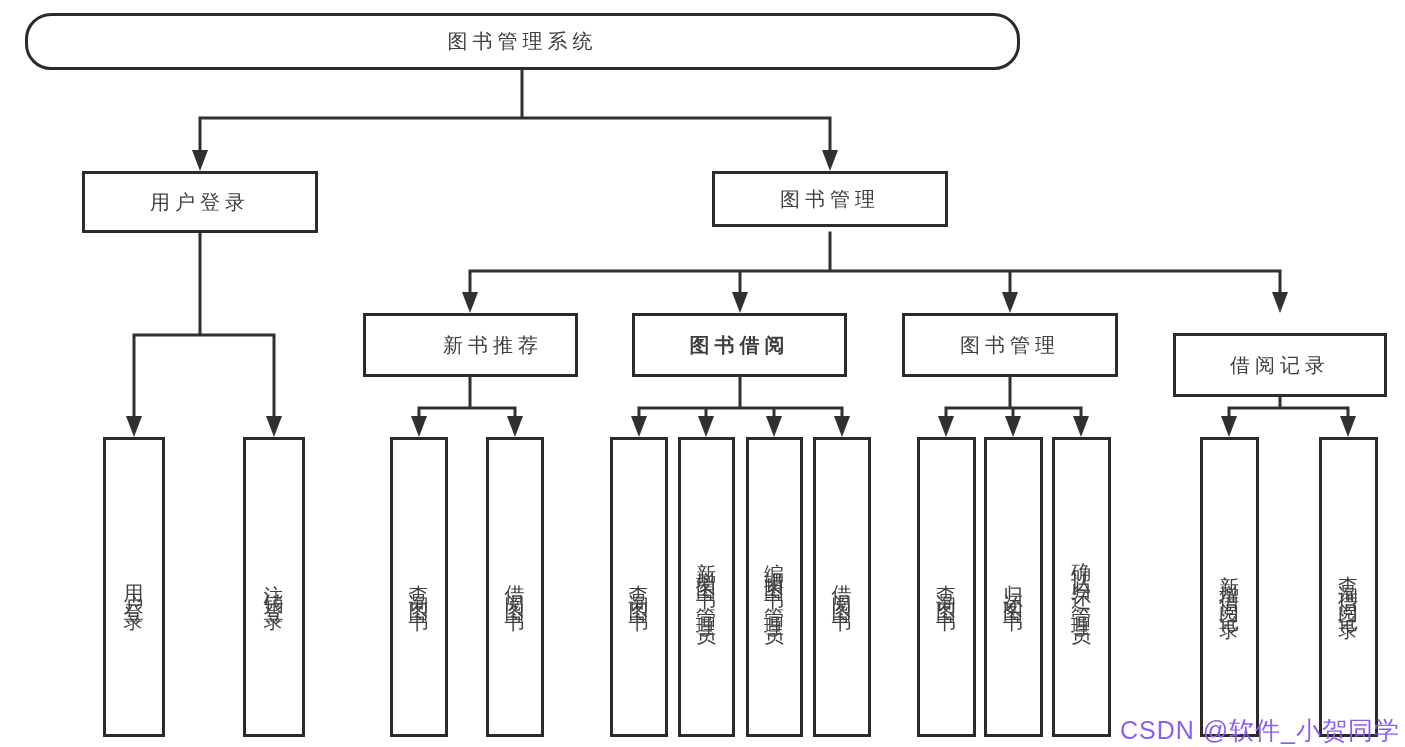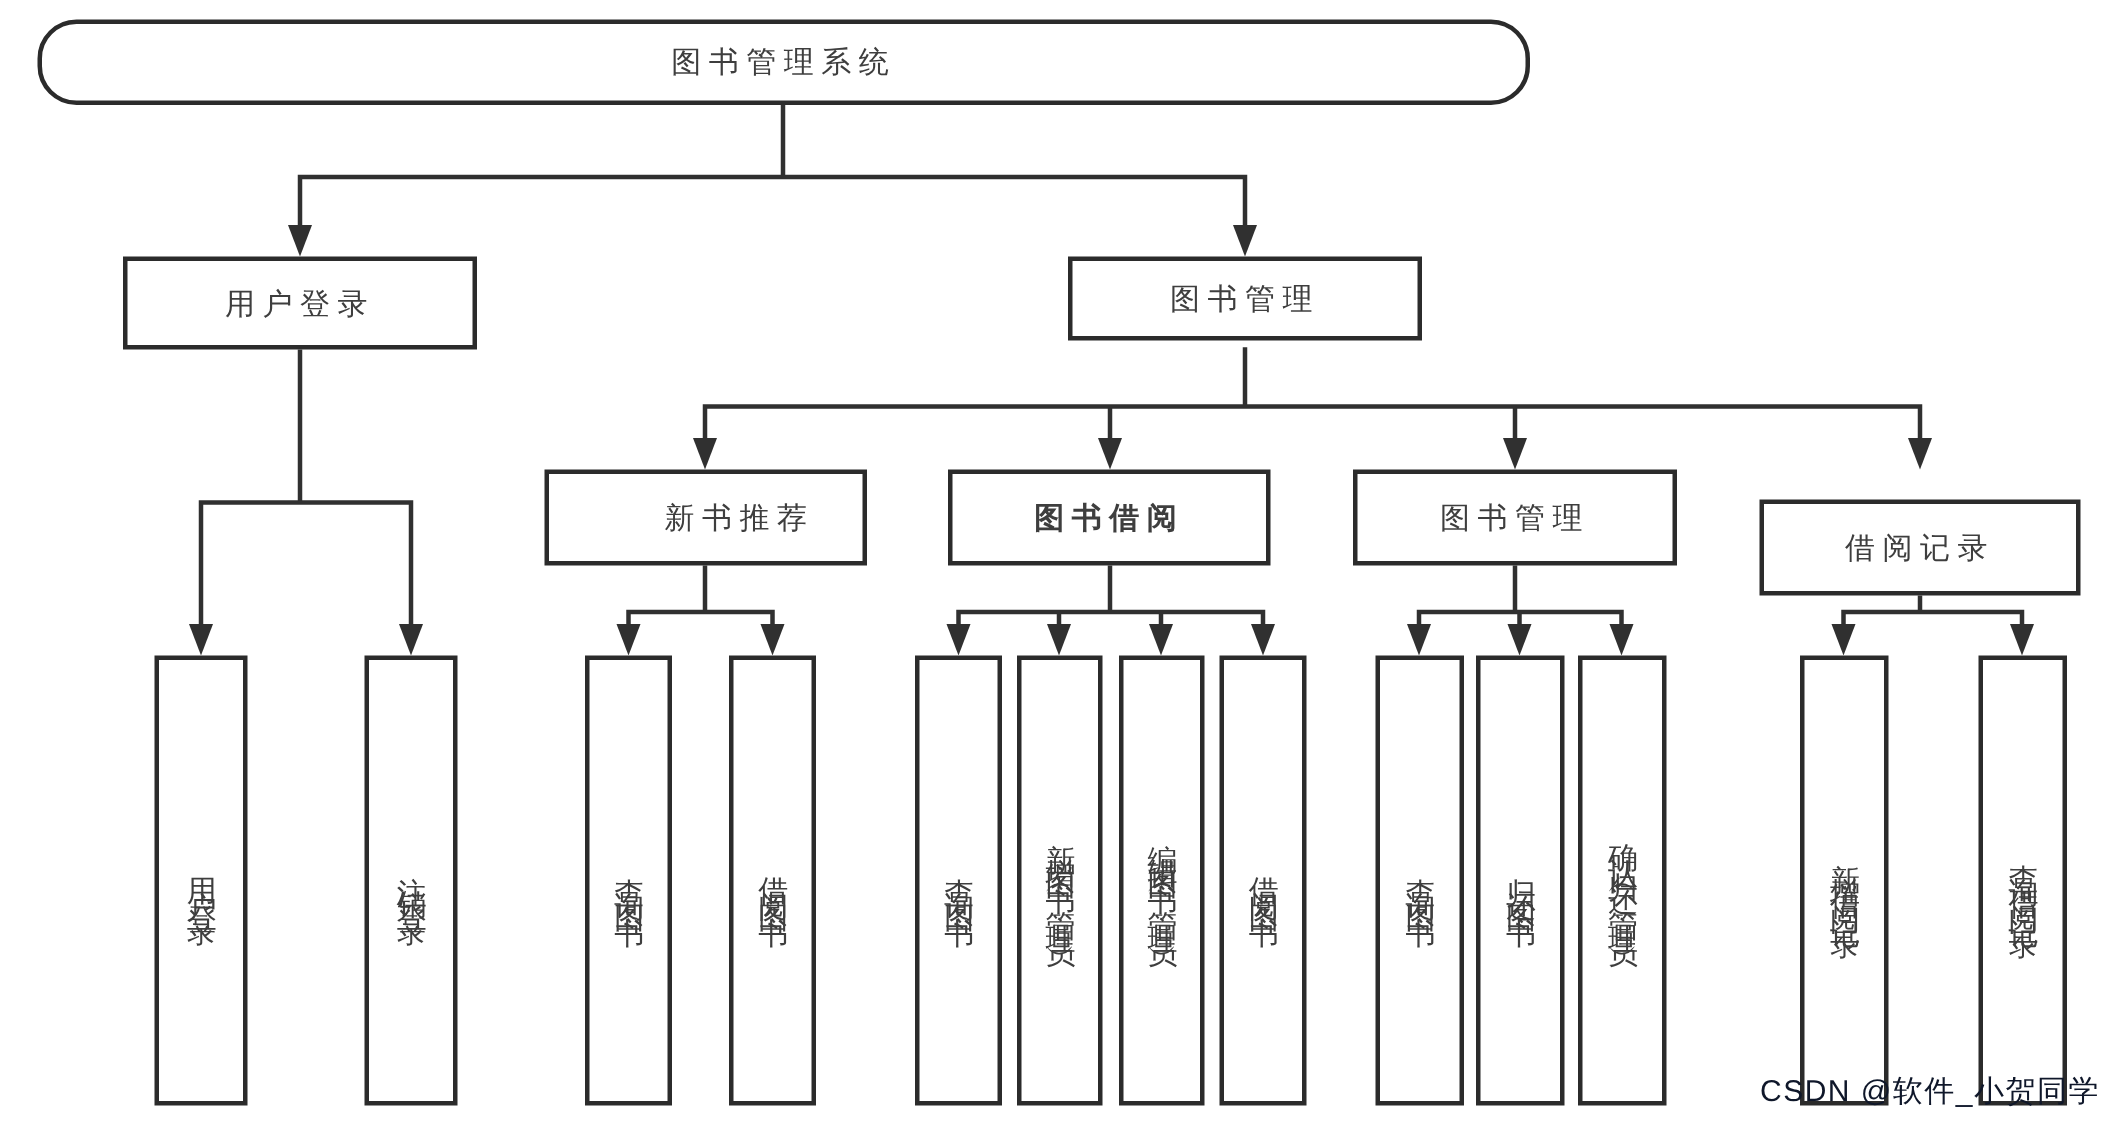--- a/index.html
+++ b/index.html
@@ -53,22 +53,22 @@
   .leaf .vtext {
     writing-mode: vertical-rl;
     text-orientation: mixed;
     letter-spacing: 9px;
     line-height: 1;
   }
   .watermark {
     position: absolute;
     right: 5px;
     top: 714px;
-    font-size: 20px;
-    color: #0f172a;
+    font-size: 25px;
+    color: #8b5cf6;
     letter-spacing: 1px;
     z-index: 5;
     white-space: nowrap;
   }
 </style>
 </head>
 <body>
 
 <div class="stage">
 

